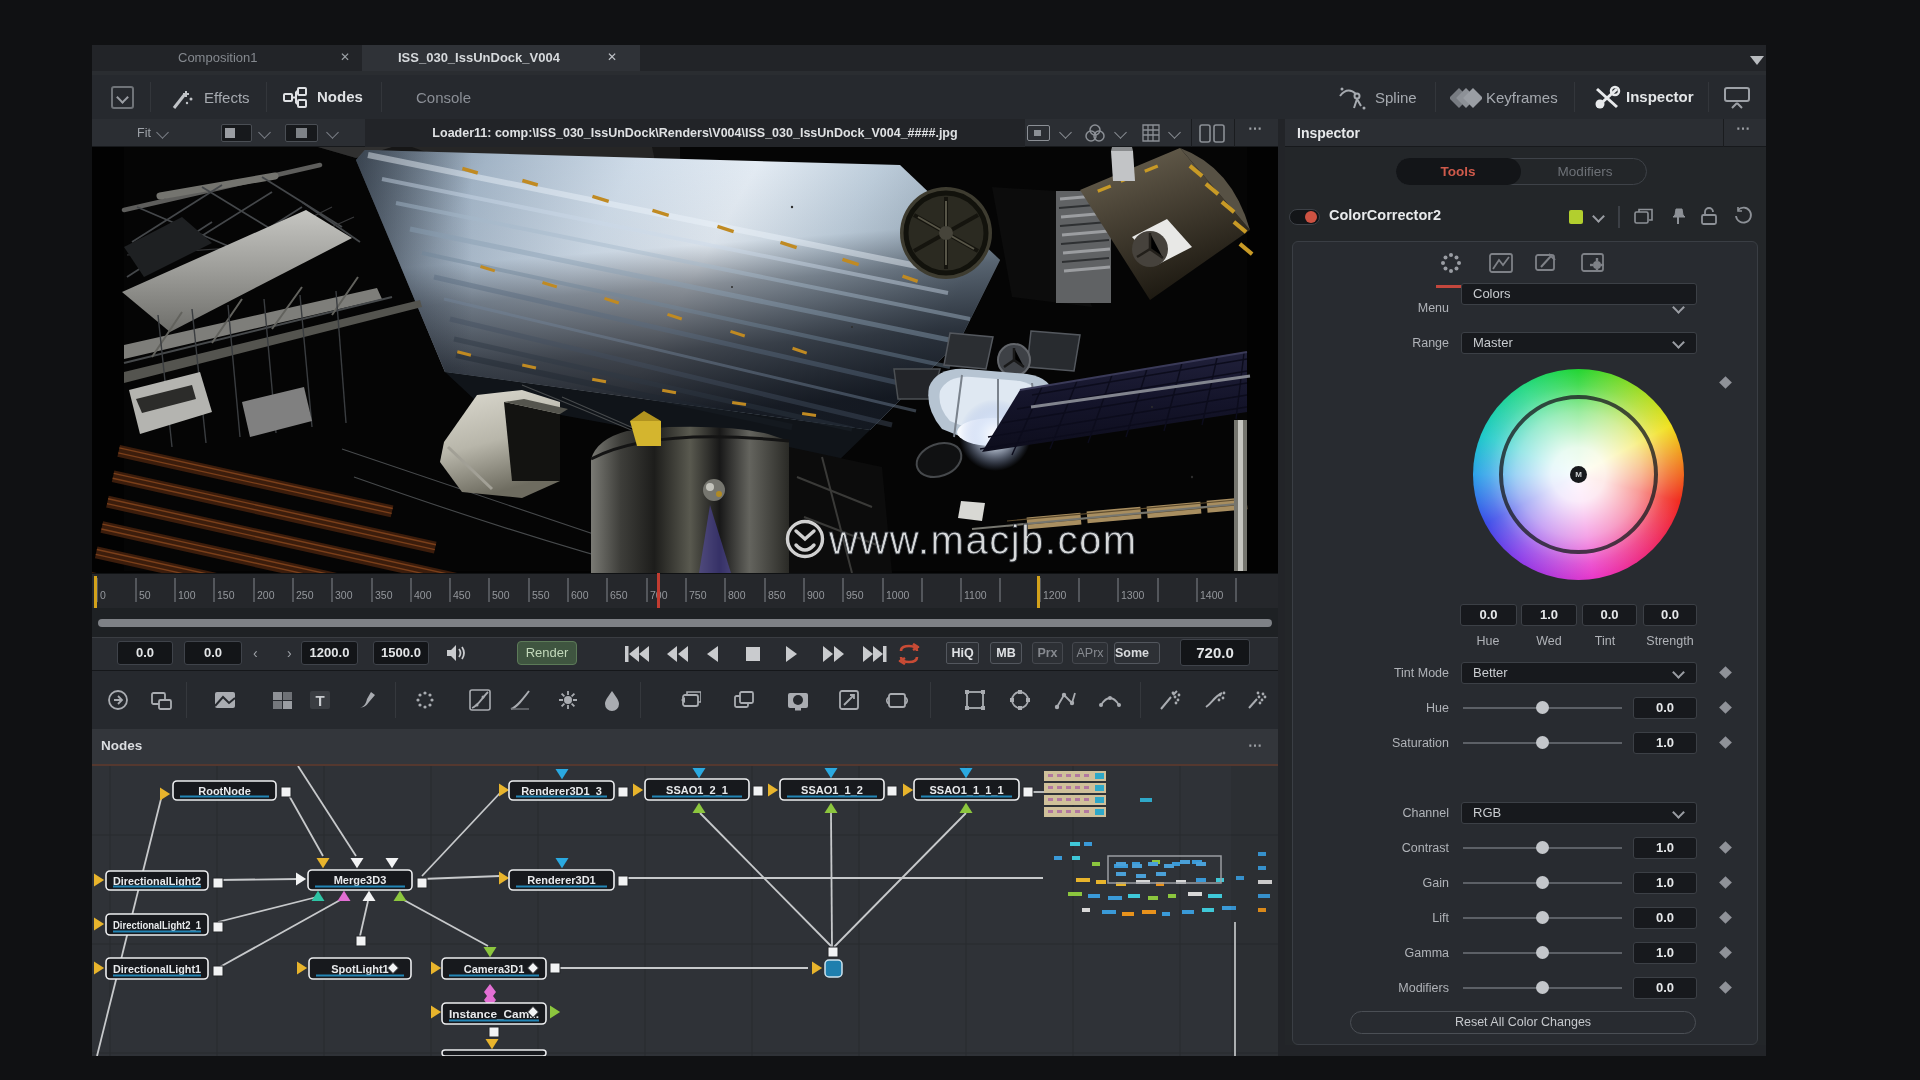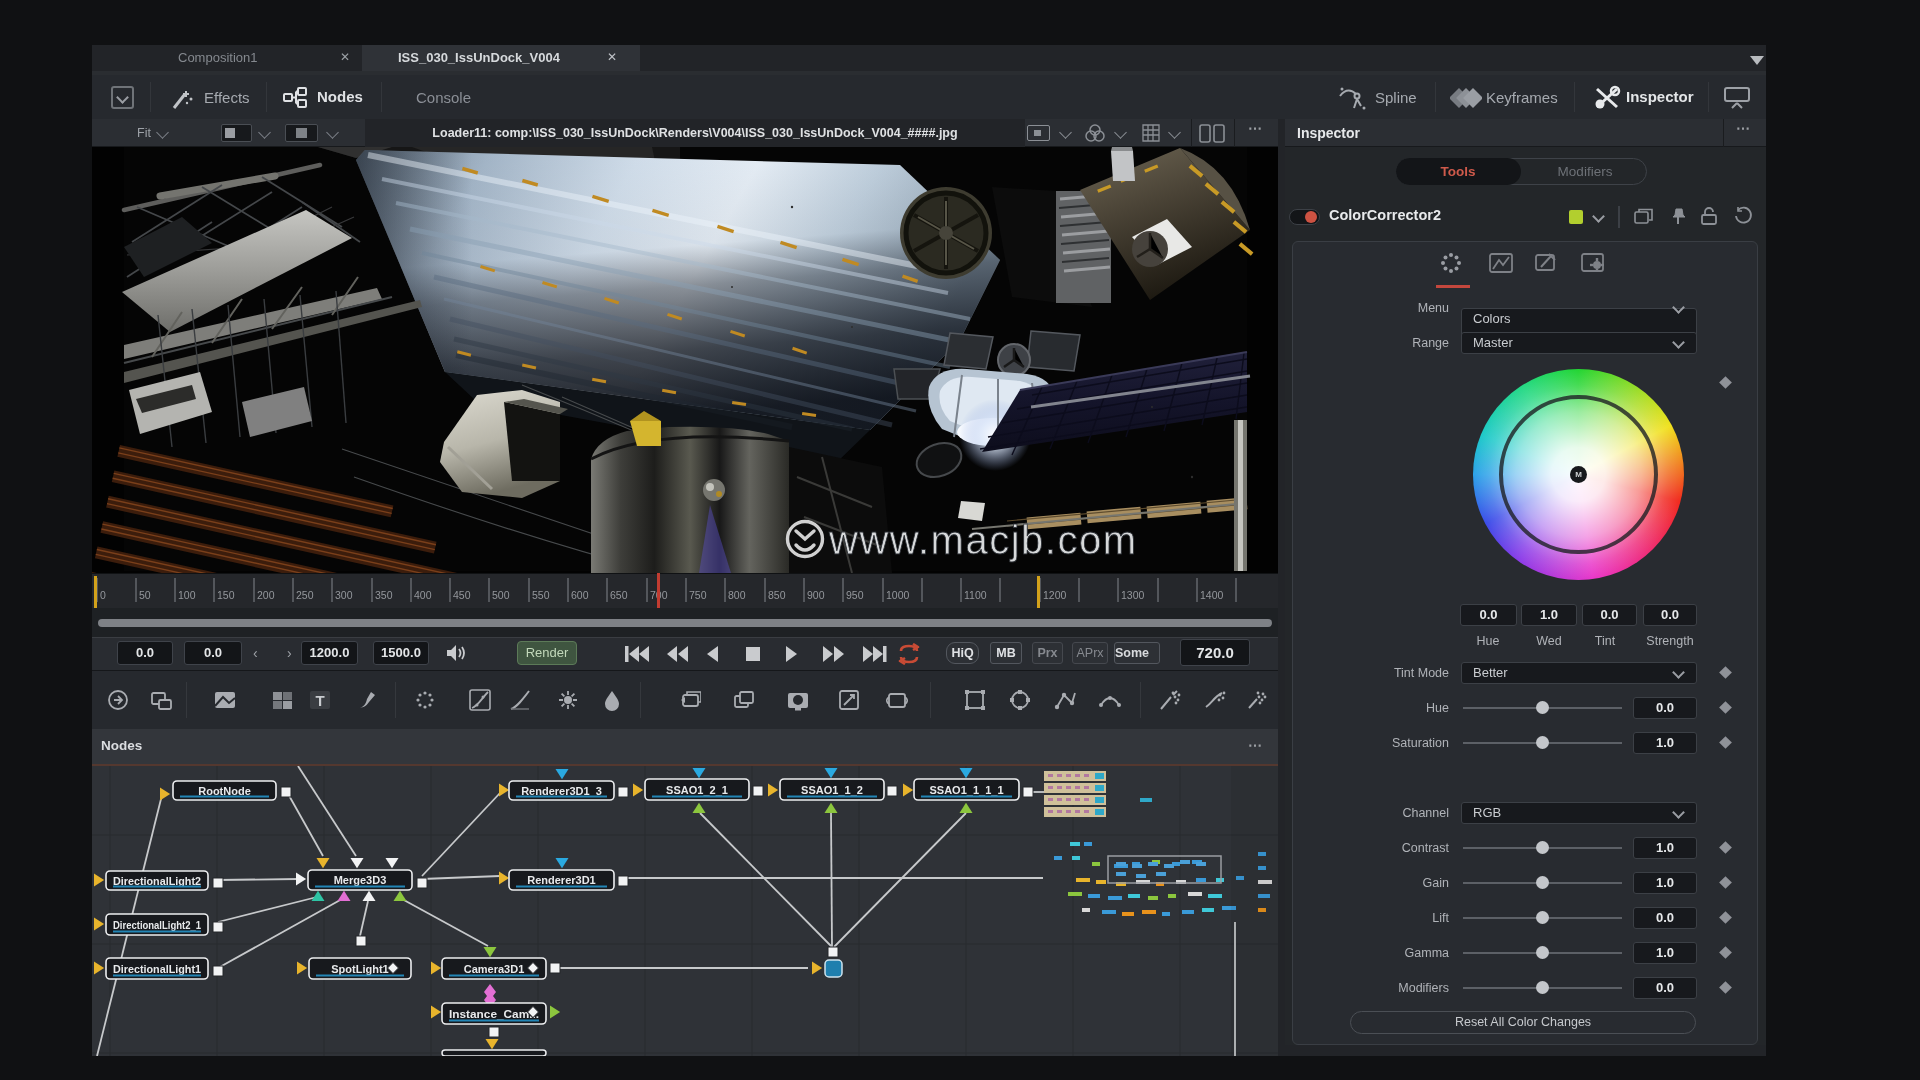--- a/index.html
+++ b/index.html
@@ -548,21 +548,21 @@
     <polygon points="11,2 11,18 21,10" fill="#c9cbce"></polygon>
     <rect x="21" y="2" width="3.5" height="16" fill="#c9cbce"></rect>
   </svg>
 <svg class="abs" style="left:897px;top:643px" width="24" height="22" viewBox="0 0 24 22">
     <g stroke="#c84b35" stroke-width="2.6" fill="none">
       <path d="M4 8 C4 4 8 3 12 3 C17 3 20 5 20 8 M20 14 C20 18 16 19 12 19 C7 19 4 17 4 14"></path>
       <path d="M16 1 L21 4 L16 7" stroke-linejoin="round"></path>
       <path d="M8 15 L3 18 L8 21" stroke-linejoin="round"></path>
     </g>
   </svg>
-<div class="r" style="left:946px;top:642px;width:33px;height:22px;background:#2d3035;border:1px solid #53575e;border-radius:9px;color:#dfe1e4;font-size:12.5px;font-weight:bold;text-align:center;line-height:20px">HiQ</div>
+<div class="r" style="left:946px;top:642px;width:33px;height:22px;background:#2d3035;border:1px solid #53575e;border-radius:2px;color:#dfe1e4;font-size:12.5px;font-weight:bold;text-align:center;line-height:20px">HiQ</div>
 <div class="r" style="left:990px;top:642px;width:32px;height:22px;background:#2d3035;border:1px solid #53575e;border-radius:3px;color:#dfe1e4;font-size:12.5px;font-weight:bold;text-align:center;line-height:20px">MB</div>
 <div class="r" style="left:1032px;top:642px;width:31px;height:22px;background:#2d3035;border:1px solid #45484e;border-radius:3px;color:#86898f;font-size:12.5px;font-weight:bold;text-align:center;line-height:20px">Prx</div>
 <div class="r" style="left:1072px;top:642px;width:36px;height:22px;background:#2d3035;border:1px solid #45484e;border-radius:3px;color:#86898f;font-size:12.5px;font-weight:normal;text-align:center;line-height:20px">APrx</div>
 <div class="r" style="left:1114px;top:642px;width:46px;height:22px;background:#2d3035;border:1px solid #53575e;border-radius:3px;color:#d8dadd;font-size:12.5px;font-weight:bold;text-align:left;line-height:20px">Some</div>
 <div class="box" style="left:1180px;top:639px;width:70px;height:27px;line-height:25px;font-size:15px">720.0</div>
 
 <div class="r" style="left:92px;top:670px;width:1186px;height:59px;background:#26292e;border-top:1px solid #15171a"></div>
 <div class="vline" style="left:186px;top:682px;height:36px;background:#35383d"></div>
 <div class="vline" style="left:395px;top:682px;height:36px;background:#35383d"></div>
 <div class="vline" style="left:640px;top:682px;height:36px;background:#35383d"></div>
@@ -993,21 +993,21 @@
     <g fill="#7e8187">
       <circle cx="16" cy="12" r="4"></circle>
       <rect x="14.8" y="5" width="2.4" height="3"></rect>
       <rect x="14.8" y="16" width="2.4" height="3"></rect>
       <rect x="9" y="10.8" width="3" height="2.4"></rect>
       <rect x="20" y="10.8" width="3" height="2.4"></rect>
     </g>
   </svg>
 <div class="r" style="left:1436px;top:285px;width:34px;height:3px;background:#c4473d"></div>
 <div class="lab" style="left:1349px;top:301px;width:100px">Menu</div>
-<div class="dd" style="left:1461px;top:308px;width:236px;height:36px">Colors</div>
+<div class="dd" style="left:1461px;top:283px;width:236px;height:22px">Colors</div>
 <div class="chev" style="left:1674px;top:303px"></div>
 <div class="lab" style="left:1349px;top:336px;width:100px">Range</div>
 <div class="dd" style="left:1461px;top:332px;width:236px;height:22px">Master</div>
 <div class="chev" style="left:1674px;top:338px"></div>
 <div class="r" style="left:1473px;top:369px;width:211px;height:211px;border-radius:50%;background:conic-gradient(from 0deg,#1ed42e,#aadc20 40deg,#f0e018 62deg,#f07818 85deg,#f02418 105deg,#ee2878 140deg,#e832c8 172deg,#8838e8 215deg,#3848e8 242deg,#28a0e8 270deg,#18c8c8 292deg,#20d880 328deg,#1ed42e 360deg)"></div>
 <div class="r" style="left:1473px;top:369px;width:211px;height:211px;border-radius:50%;background:radial-gradient(circle,rgba(255,255,255,0.97) 0%,rgba(255,255,255,0.9) 18%,rgba(255,255,255,0.55) 42%,rgba(255,255,255,0.18) 60%,rgba(255,255,255,0) 72%)"></div>
 <div class="r" style="left:1499px;top:395px;width:159px;height:159px;border-radius:50%;border:4.5px solid rgba(30,32,36,0.8)"></div>
 <div class="r" style="left:1570px;top:466px;width:17px;height:17px;border-radius:50%;background:#17191c;color:#cfd2d4;font-size:8px;font-weight:bold;text-align:center;line-height:17px">M</div>
 <div class="diam" style="left:1721px;top:378px"></div>
 <div class="vbox" style="left:1460px;top:604px;width:57px;height:22px;line-height:20px">0.0</div>

